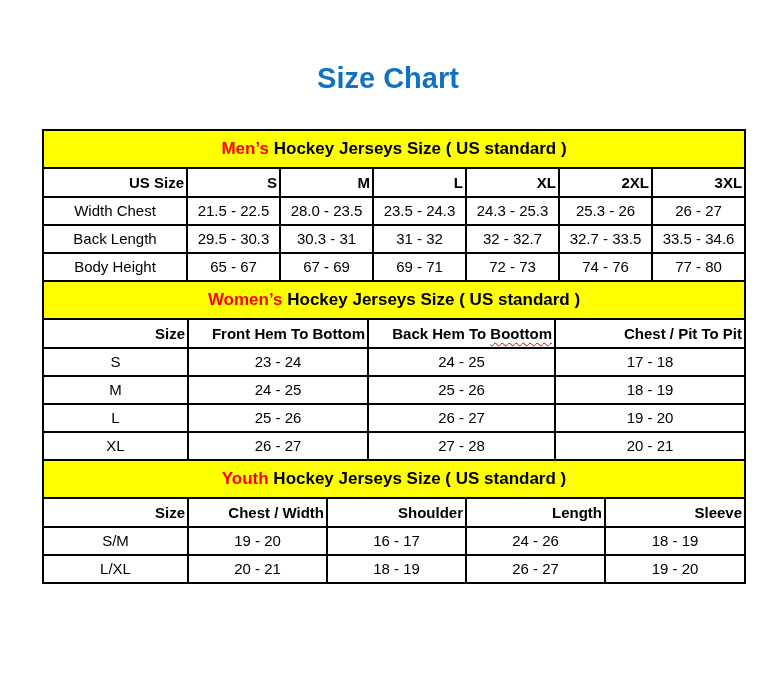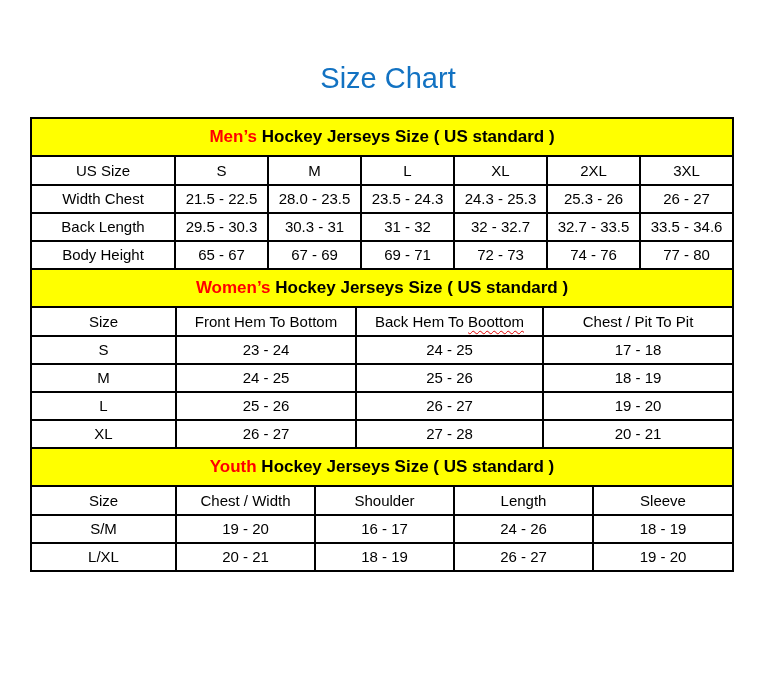--- a/index.html
+++ b/index.html
@@ -11,30 +11,30 @@
   }
   .page {
     width: 776px;
     height: 692px;
     background: #ffffff;
     overflow: hidden;
   }
   .page-title {
     margin: 0;
     padding-top: 62px;
-    padding-bottom: 22px;
+    padding-bottom: 34px;
     text-align: center;
     color: #1272C2;
     font-size: 29px;
-    font-weight: normal;
+    font-weight: bold;
     letter-spacing: 0px;
   }
   .tables-wrap {
     width: 702px;
-    margin-left: 30px;
+    margin-left: 42px;
   }
   table.size-table {
     width: 702px;
     table-layout: fixed;
     border-collapse: collapse;
     border: 2px solid #000000;
   }
   table.size-table + table.size-table {
     margin-top: -2px;
     padding-left: 40px;
@@ -52,21 +52,22 @@
   tr.band-row td {
     background: #FFFF00;
     height: 36px;
     font-size: 17px;
     font-weight: bold;
   }
   .band-prefix { color: #FF0000; }
   .band-rest   { color: #000000; }
   tr.head-row th {
     height: 27px;
-    font-weight: normal;
+    font-weight: bold;
+    text-align: right;
   }
   tr.data-row td { height: 26px; font-weight: normal; }
   td.row-label-bold { font-weight: bold; }
   .squiggle {
     text-decoration-line: underline;
     text-decoration-style: wavy;
     text-decoration-color: #E00000;
     text-decoration-thickness: 1px;
     text-underline-offset: 3px;
     text-decoration-skip-ink: none;

